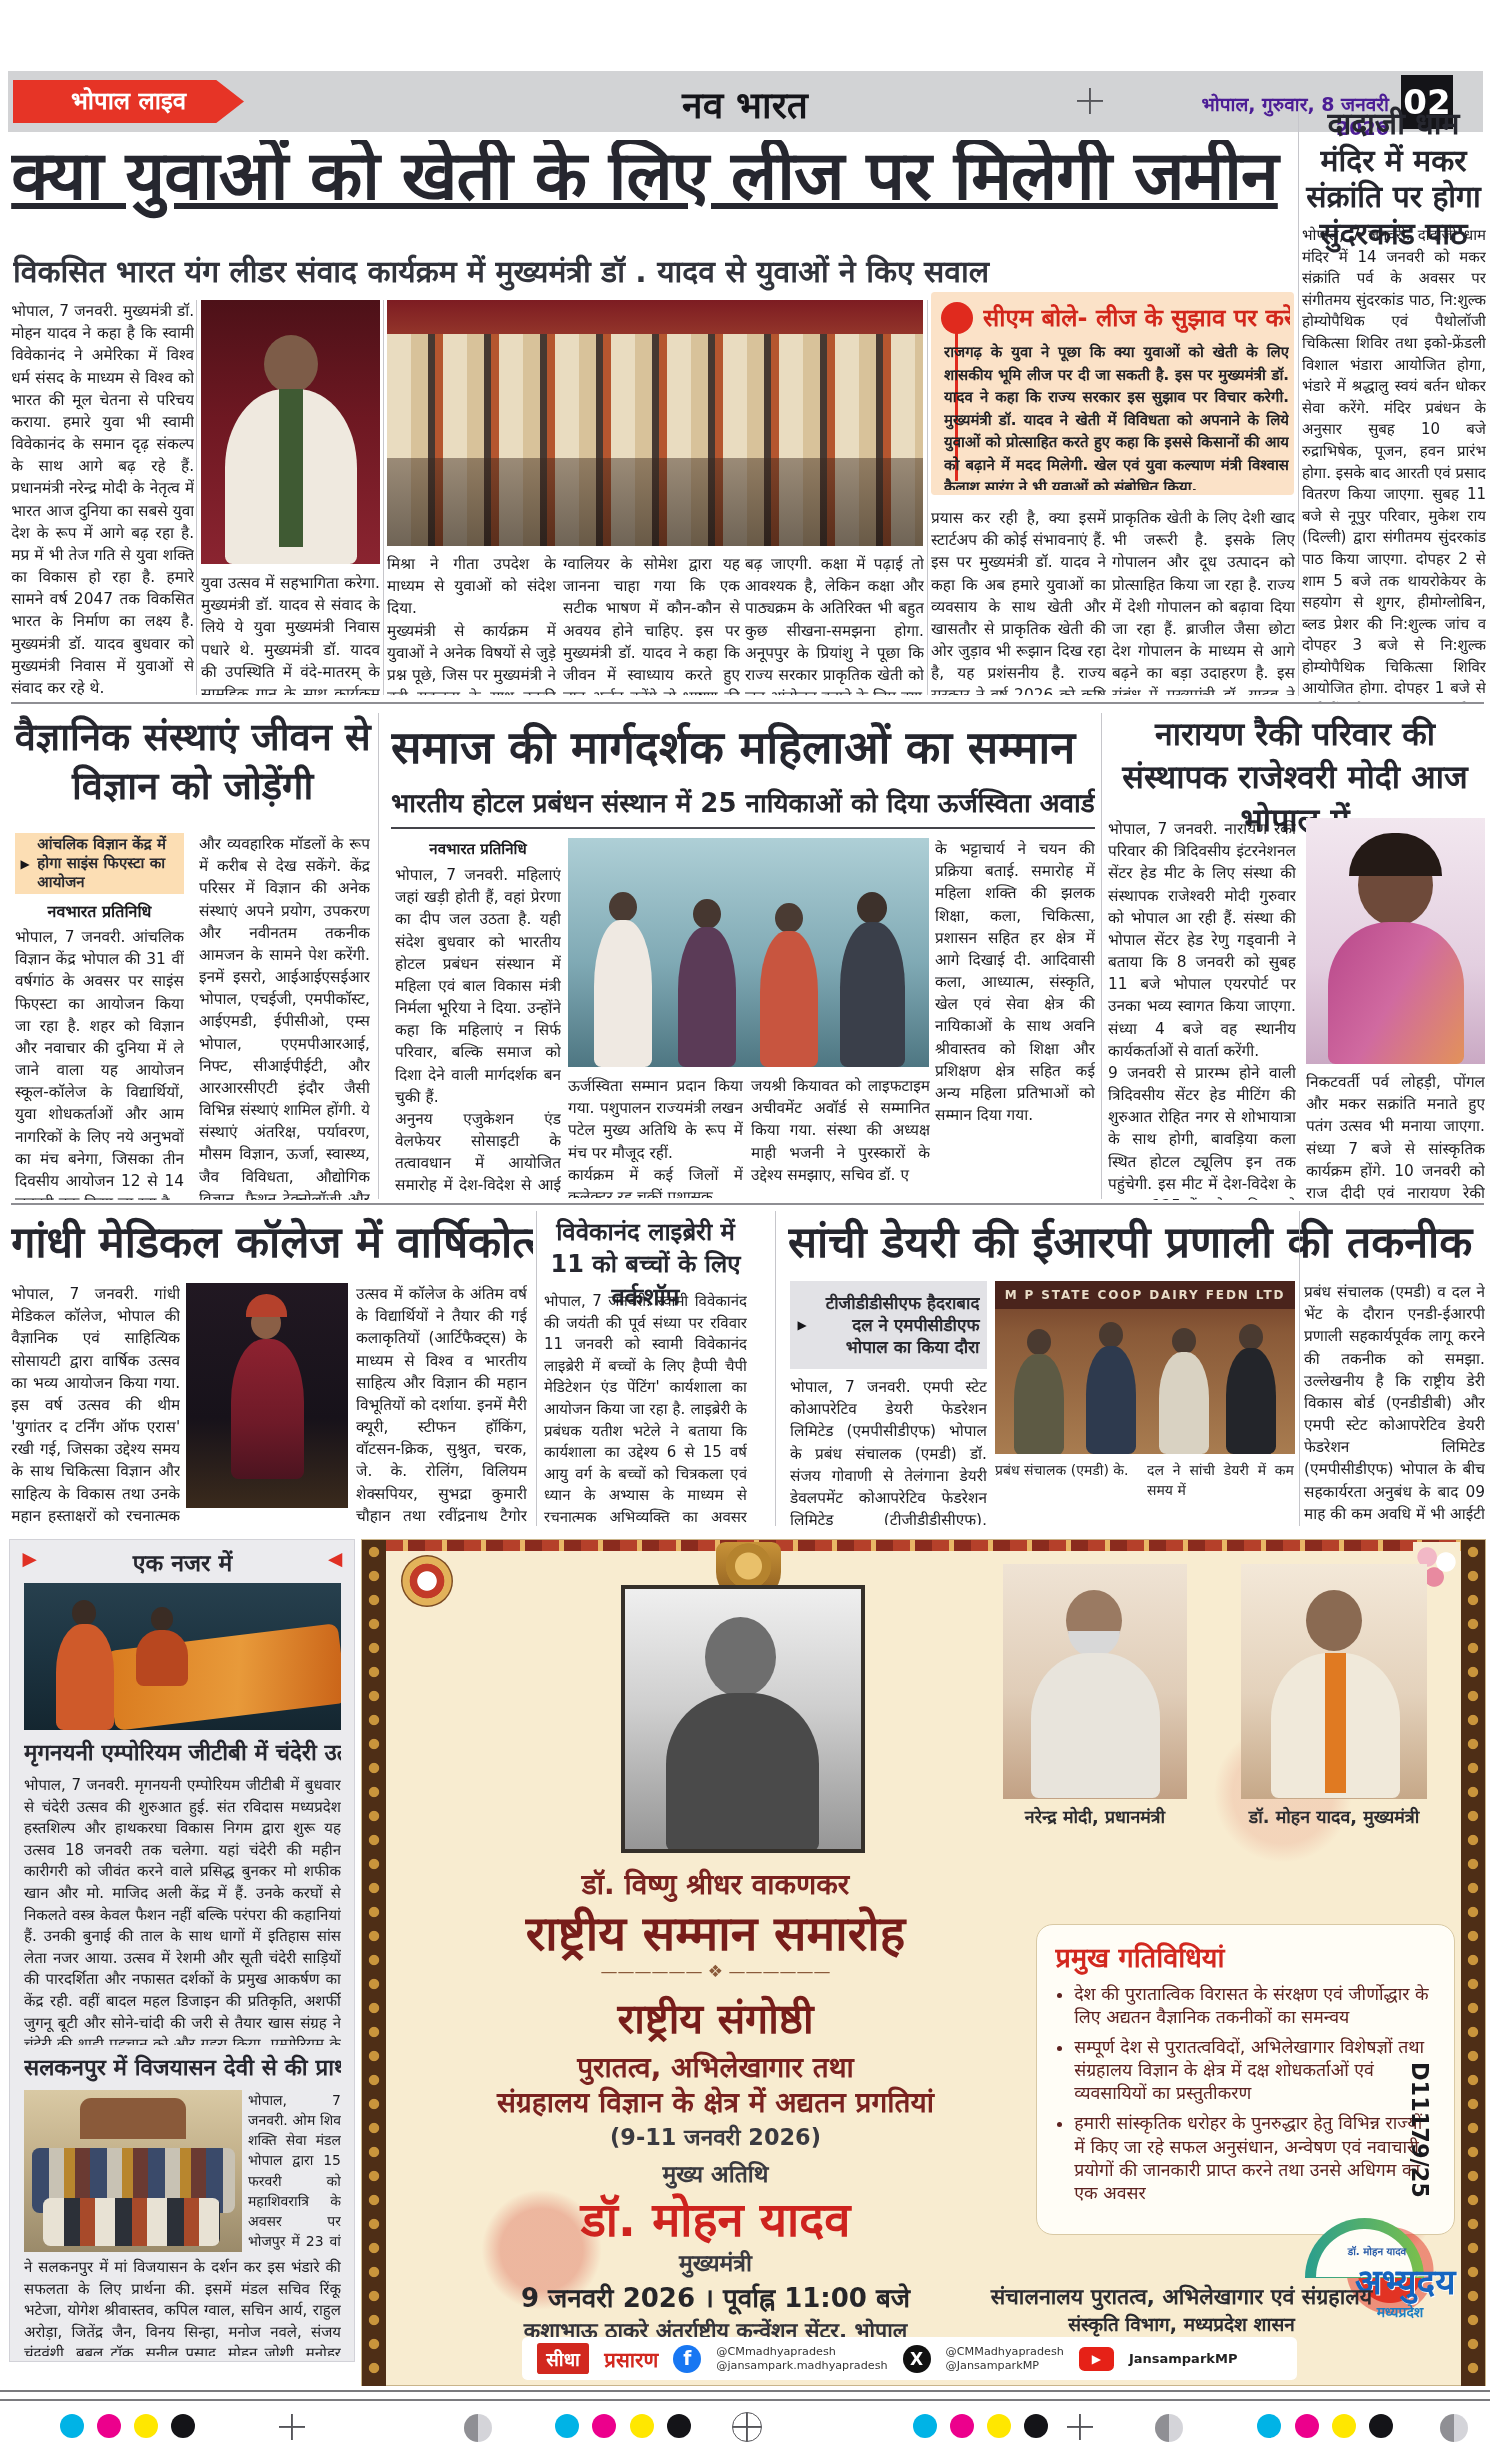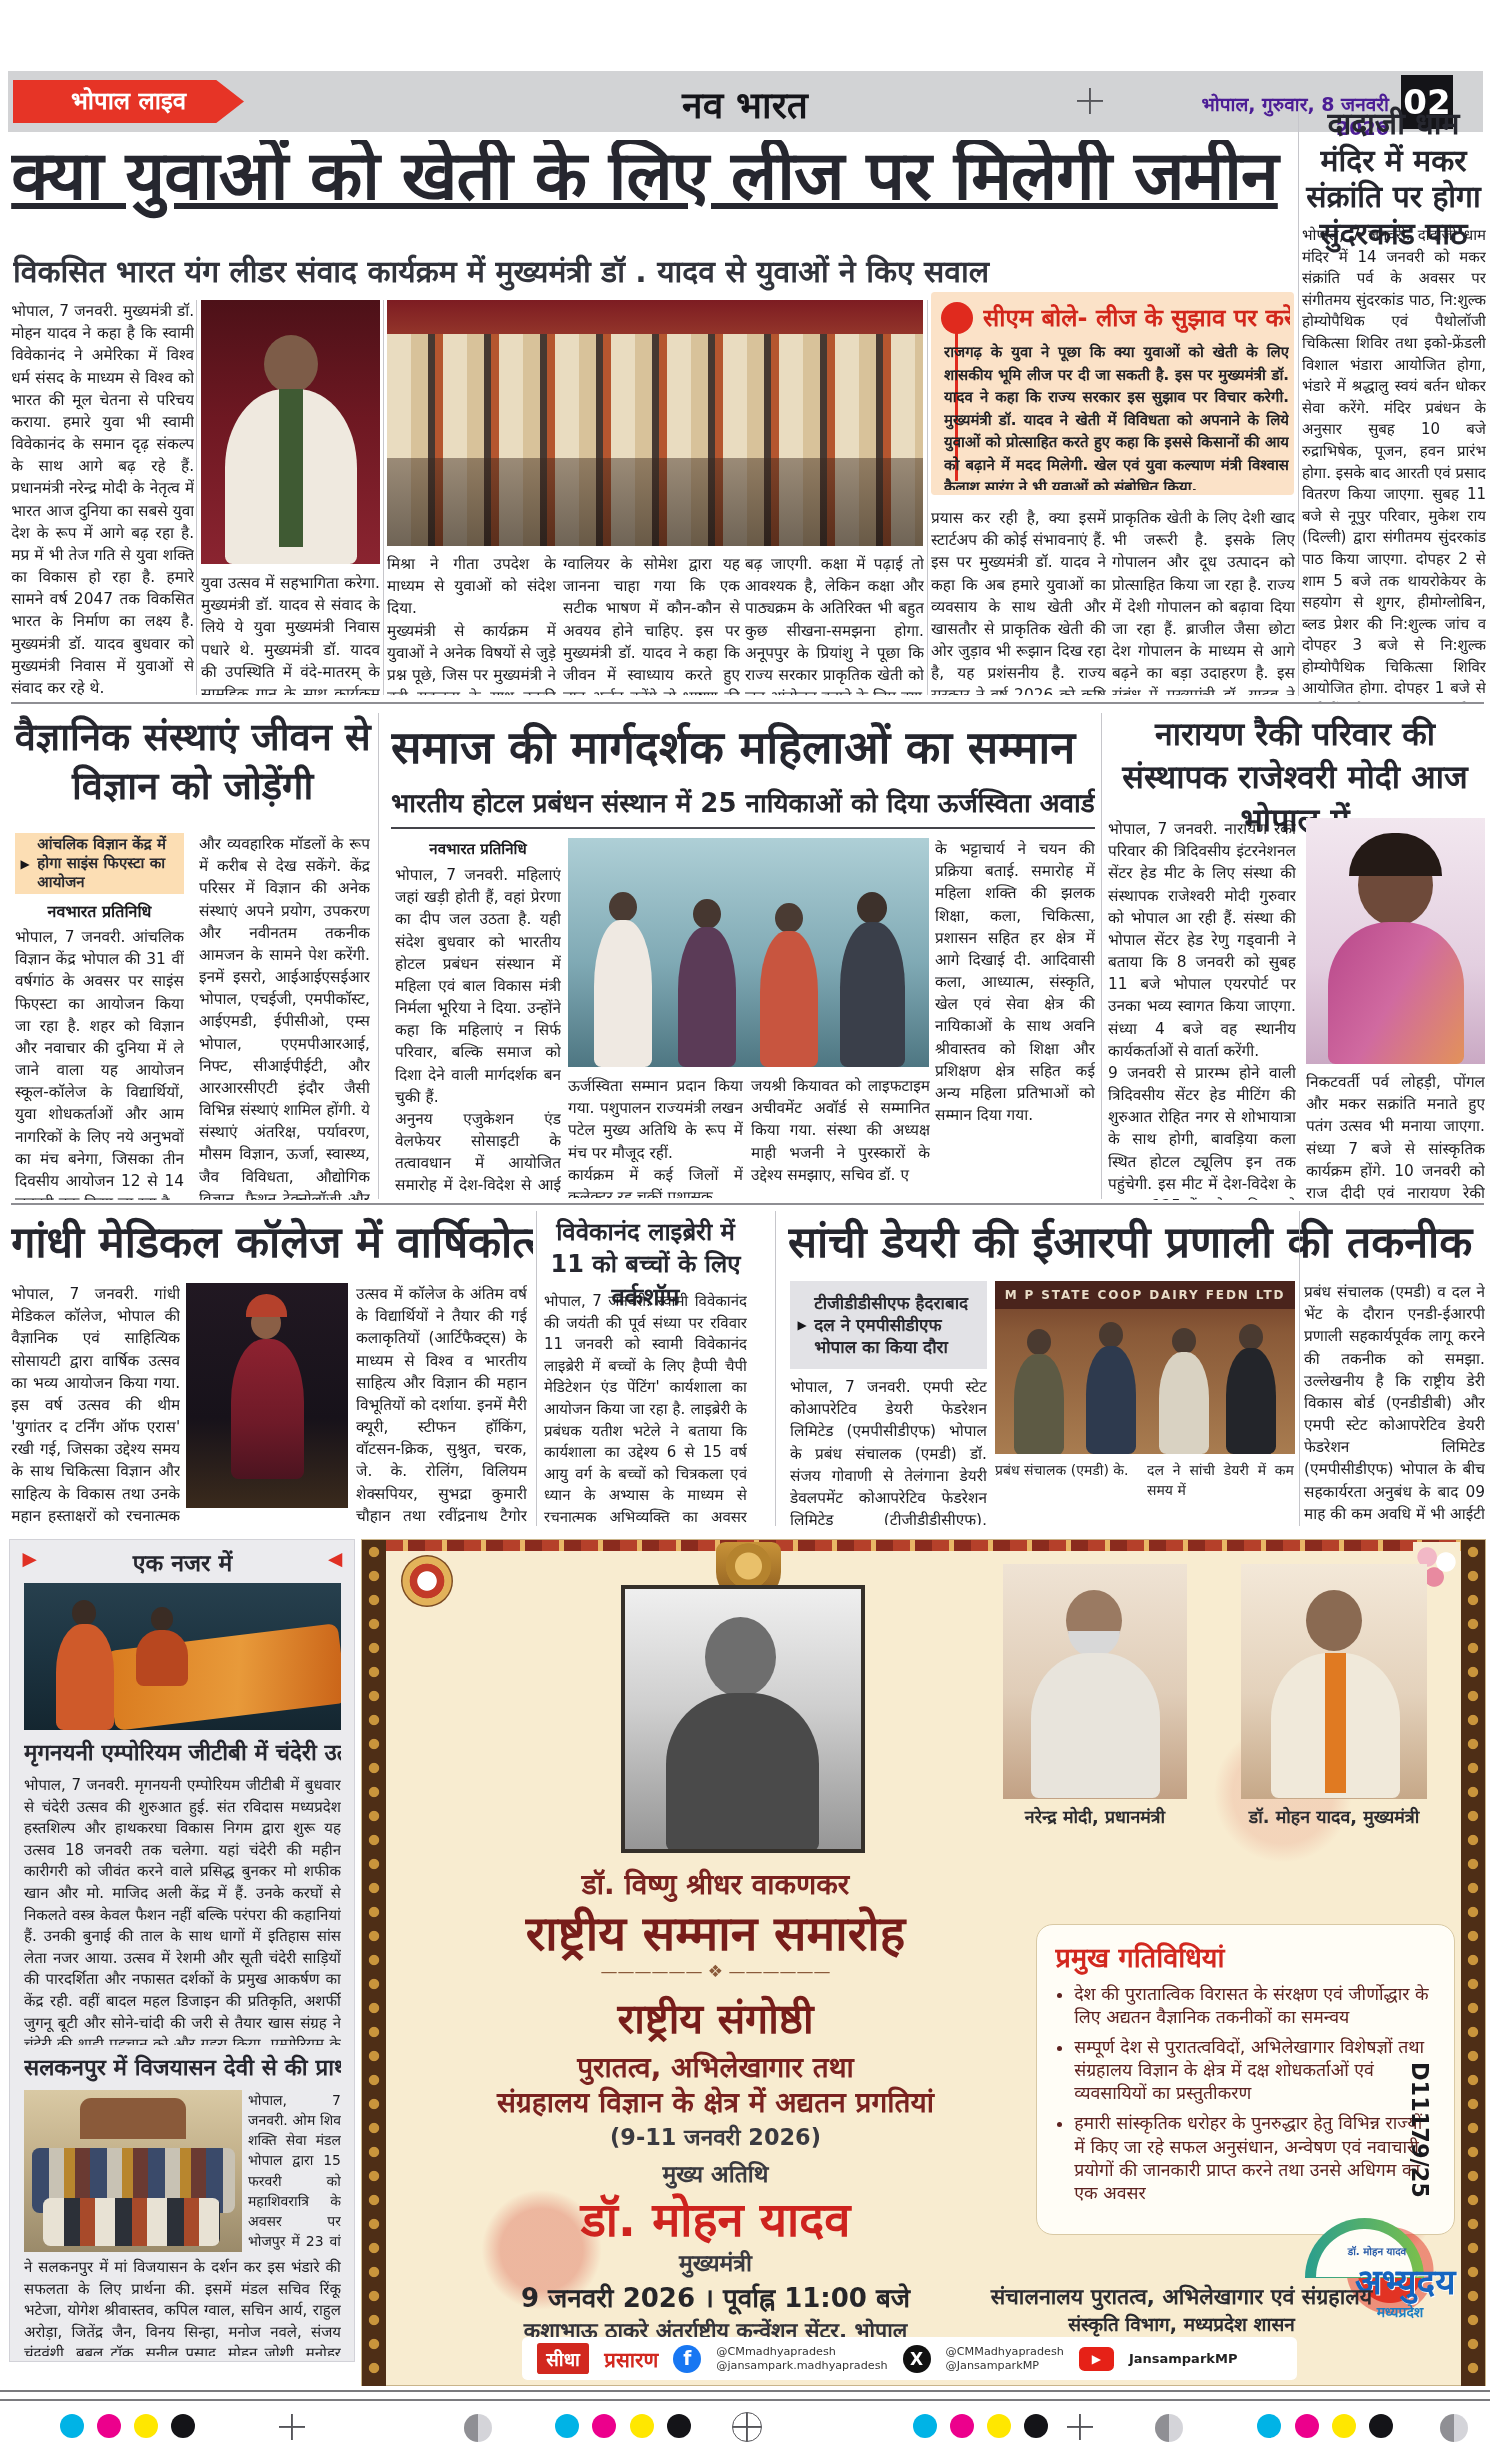--- a/index.html
+++ b/index.html
@@ -141,21 +141,21 @@
   <div class="abs txt" style="left:356px;top:1283px;width:171px;height:242px;">उत्सव में कॉलेज के अंतिम वर्ष के विद्यार्थियों ने तैयार की गई कलाकृतियों (आर्टिफैक्ट्स) के माध्यम से विश्व व भारतीय साहित्य और विज्ञान की महान विभूतियों को दर्शाया. इनमें मैरी क्यूरी, स्टीफन हॉकिंग, वॉटसन-क्रिक, सुश्रुत, चरक, जे. के. रोलिंग, विलियम शेक्सपियर, सुभद्रा कुमारी चौहान तथा रवींद्रनाथ टैगोर जैसी महान विभूतियां शामिल रहीं.</div>
   <div class="vr" style="left:536px;top:1211px;height:315px;"></div>
 
   <div class="abs hl" style="left:544px;top:1216px;width:203px;height:69px;font-size:24px;line-height:1.35;text-align:center;">विवेकानंद लाइब्रेरी में 11 को बच्चों के लिए वर्कशॉप</div>
   <div class="abs txt" style="left:544px;top:1291px;width:203px;height:235px;font-size:15px;">भोपाल, 7 जनवरी. स्वामी विवेकानंद की जयंती की पूर्व संध्या पर रविवार 11 जनवरी को स्वामी विवेकानंद लाइब्रेरी में बच्चों के लिए हैप्पी चैपी मेडिटेशन एंड पेंटिंग' कार्यशाला का आयोजन किया जा रहा है. लाइब्रेरी के प्रबंधक यतीश भटेले ने बताया कि कार्यशाला का उद्देश्य 6 से 15 वर्ष आयु वर्ग के बच्चों को चित्रकला एवं ध्यान के अभ्यास के माध्यम से रचनात्मक अभिव्यक्ति का अवसर प्रदान करना है.</div>
   <div class="vr" style="left:775px;top:1211px;height:315px;"></div>
 
   <div class="abs hl" style="left:788px;top:1211px;width:697px;height:60px;font-size:43px;text-align:center;white-space:nowrap;overflow:hidden;">सांची डेयरी की ईआरपी प्रणाली की तकनीक को समझा</div>
   <div class="abs kickbox" style="left:790px;top:1281px;width:197px;height:88px;background: #e2e2e6;padding:3.7px 7.5px;box-sizing:border-box;">
     <span class="tri">▶</span>
-    <span style="font-size:17px;line-height:1.3;">टीजीडीडीसीएफ हैदराबाद दल ने एमपीसीडीएफ भोपाल का किया दौरा</span>
+    <span style="font-size:17px;line-height:1.3;text-align:right;">टीजीडीडीसीएफ हैदराबाद दल ने एमपीसीडीएफ भोपाल का किया दौरा</span>
   </div>
   <div class="abs txt" style="left:790px;top:1376px;width:197px;height:149px;">भोपाल, 7 जनवरी. एमपी स्टेट कोआपरेटिव डेयरी फेडरेशन लिमिटेड (एमपीसीडीएफ) भोपाल के प्रबंध संचालक (एमडी) डॉ. संजय गोवाणी से तेलंगाना डेयरी डेवलपमेंट कोआपरेटिव फेडरेशन लिमिटेड (टीजीडीडीसीएफ), हैदराबाद के चेयरमैन गुथा अमित कुमार रेड्डी, के साथ भेंट की. टीजीडीडीसीएफ</div>
   <div class="ph" style="left:995px;top:1281px;width:300px;height:173px;background:linear-gradient(180deg,#6b3a26 0%,#8a5a38 30%,#a87c50 100%);">
     <div class="abs" style="left:0;top:0;width:300px;height:28px;background:#4a241c;color:#e9ddc8;font-size:12px;font-weight:700;letter-spacing:1.9px;text-align:center;line-height:28px;overflow:hidden;">M P STATE COOP DAIRY FEDN LTD</div>
     <div class="head" style="left:32px;top:48px;width:24px;height:26px;background:#4a3a30;"></div>
     <div class="torso" style="left:18.6px;top:73px;width:50px;height:101px;background:#5d5a44;"></div>
     <div class="head" style="left:104px;top:41px;width:24px;height:26px;background:#4a3a30;"></div>
     <div class="torso" style="left:91px;top:65px;width:50px;height:108px;background:#2e3a4e;"></div>
     <div class="head" style="left:177px;top:47px;width:24px;height:26px;background:#4a3a30;"></div>
     <div class="torso" style="left:164px;top:71px;width:50px;height:102px;background:#d9d2c2;"></div>

